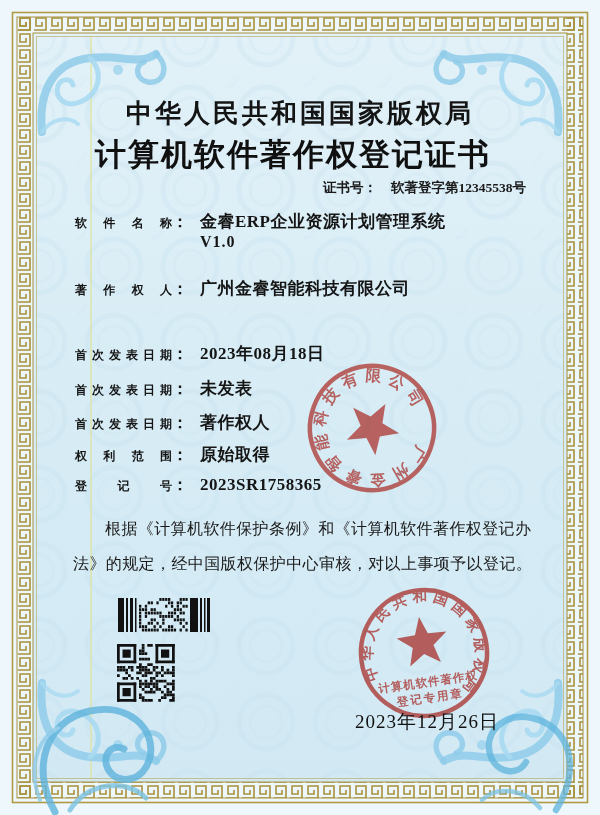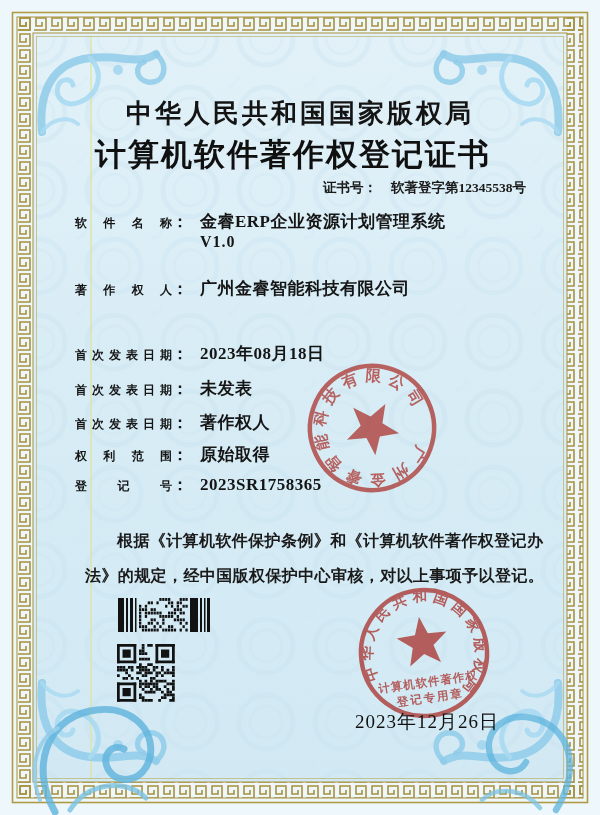--- a/index.html
+++ b/index.html
@@ -29,22 +29,22 @@
     display:inline-block; width:97px; font-size:12px;
     text-align:justify; text-align-last:justify; vertical-align:baseline;
   }
   .row .cl{display:inline-block; font-size:16px; width:16px;}
   .row .val{font-size:17px; margin-left:12px; letter-spacing:0.5px;}
   .val2{
     position:absolute; left:200px; top:233px;
     font-size:16px; font-weight:700; color:#151515; letter-spacing:1px;
   }
   .statement{
-    position:absolute; left:73px; top:511px; width:460px; margin:12px;
-    font-size:16px; font-weight:700; color:#1a1a1a;
+    position:absolute; left:73px; top:511px; width:460px; margin:0;
+    font-size:16px; font-weight:400; color:#1a1a1a;
     line-height:35px; text-indent:2em; letter-spacing:0.4px;
   }
   .issue-date{
     position:absolute; left:322px; top:709px; width:210px; text-align:center;
     font-size:19px; font-weight:400; color:#111; letter-spacing:1px;
   }
 </style>
 </head>
 <body>
 

